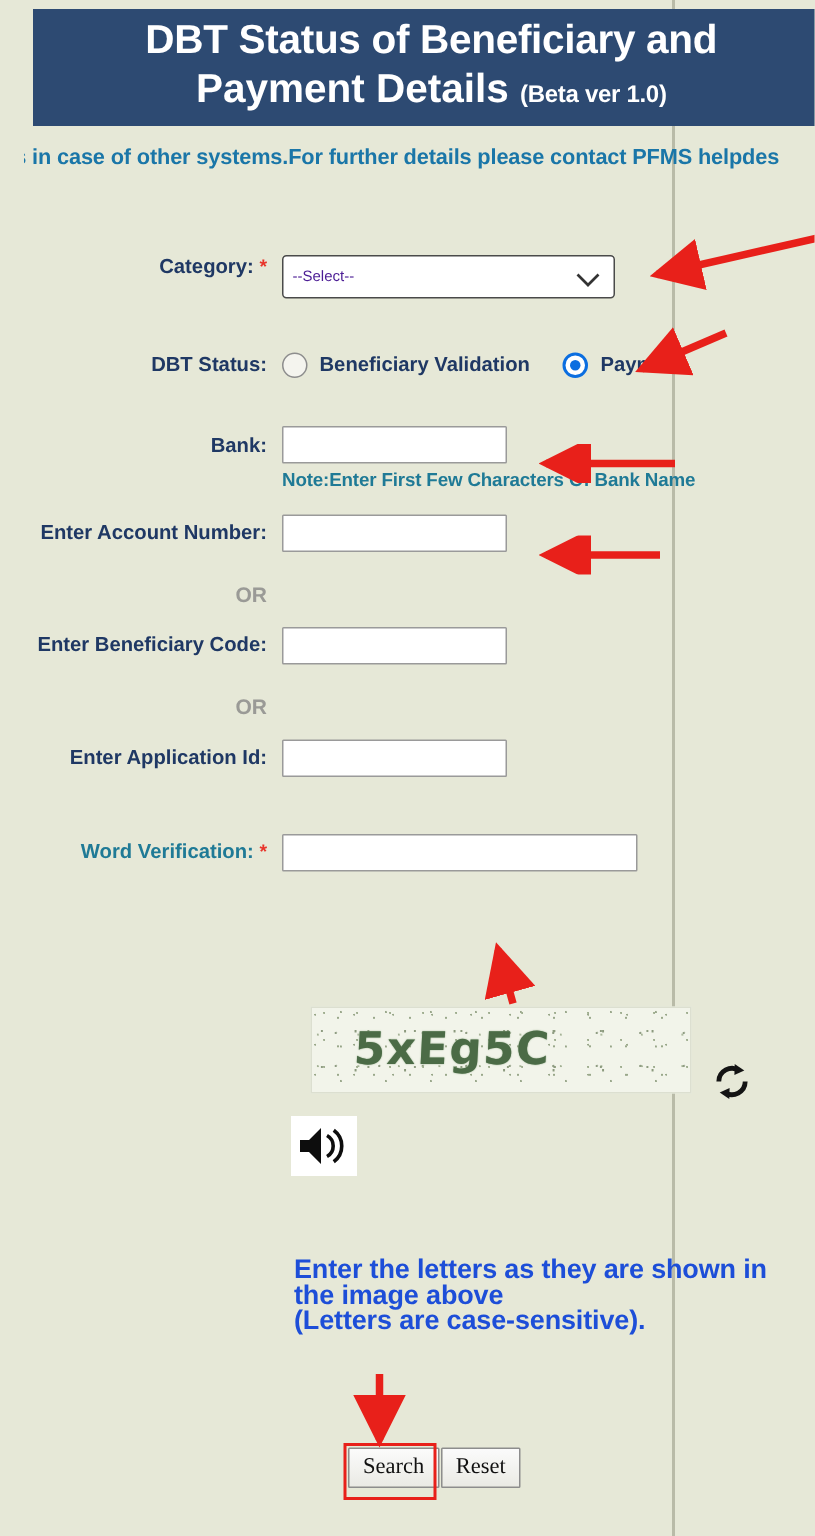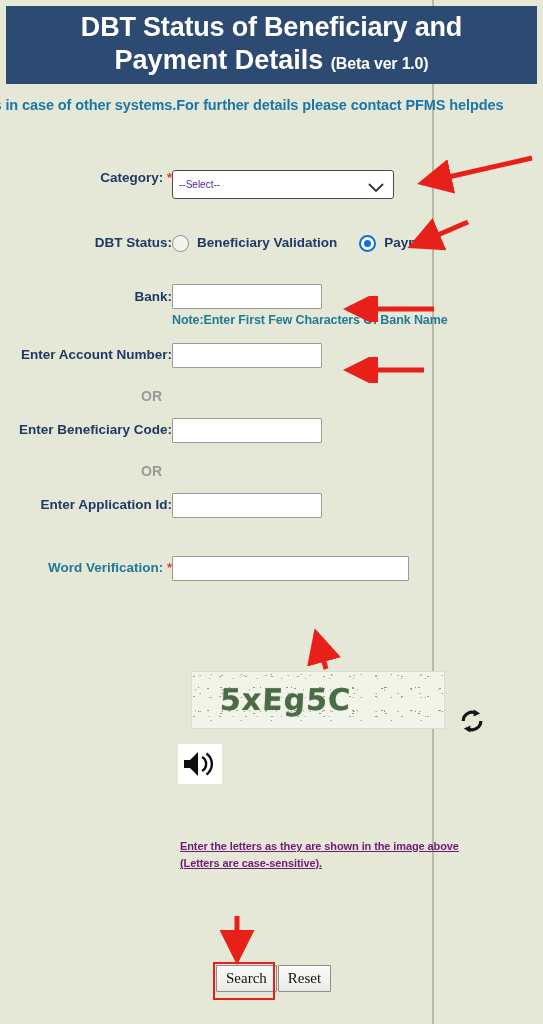--- a/index.html
+++ b/index.html
@@ -9,21 +9,21 @@
   body {
     width: 543px;
     height: 1024px;
     background: #e6e8d7;
     font-family: "Liberation Sans", sans-serif;
     overflow: hidden;
     position: relative;
   }
   .page {
     position: absolute;
-    left: 0; top: 0;
+    left: 16px; top: 0;
     width: 434px;
     height: 1024px;
     background: #e6e8d7;
     border-right: 2px solid #b9bba8;
     box-sizing: border-box;
   }
 
   
   .header-band {
     position: absolute;
@@ -90,20 +90,21 @@
     width: 543px;
   }
   .row {
     position: relative;
     display: flex;
     align-items: flex-start;
   }
   .lbl {
     width: 172px;
     text-align: right;
+    padding-right: 10px;
     box-sizing: border-box;
     color: #1f3864;
     font-size: 13.5px;
     font-weight: bold;
     white-space: nowrap;
   }
   .lbl.teal { color: #1f7a96; }
   .star { color: #e8342a; font-size: 13px; font-weight: bold; }
 
   .fieldcol { flex: 1; }
@@ -247,26 +248,25 @@
     display: flex;
     align-items: center;
     justify-content: center;
   }
 
   .instructions {
     position: absolute;
     left: 180px;
     top: 838px;
     width: 330px;
-    color: #701a75;
-    font-size: 11px;
+    color: #1d4ed8;
+    font-size: 18px;
     font-weight: bold;
     line-height: 17px;
     letter-spacing: -0.1px;
-    text-decoration: underline;
   }
 
   
   .btn-row {
     position: absolute;
     left: 216px;
     top: 965px;
     display: flex;
     gap: 1px;
     align-items: center;

